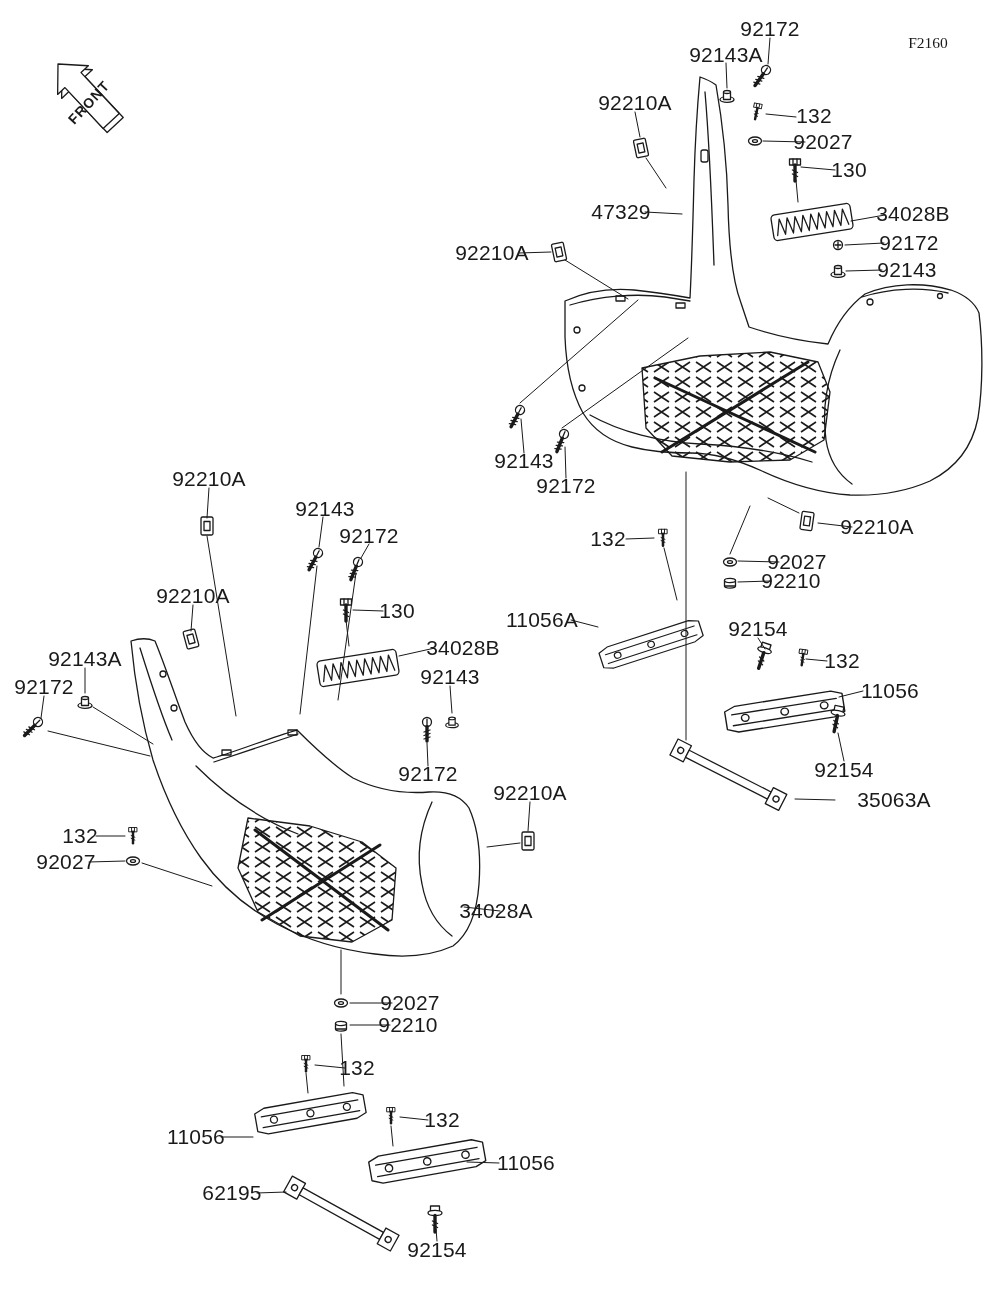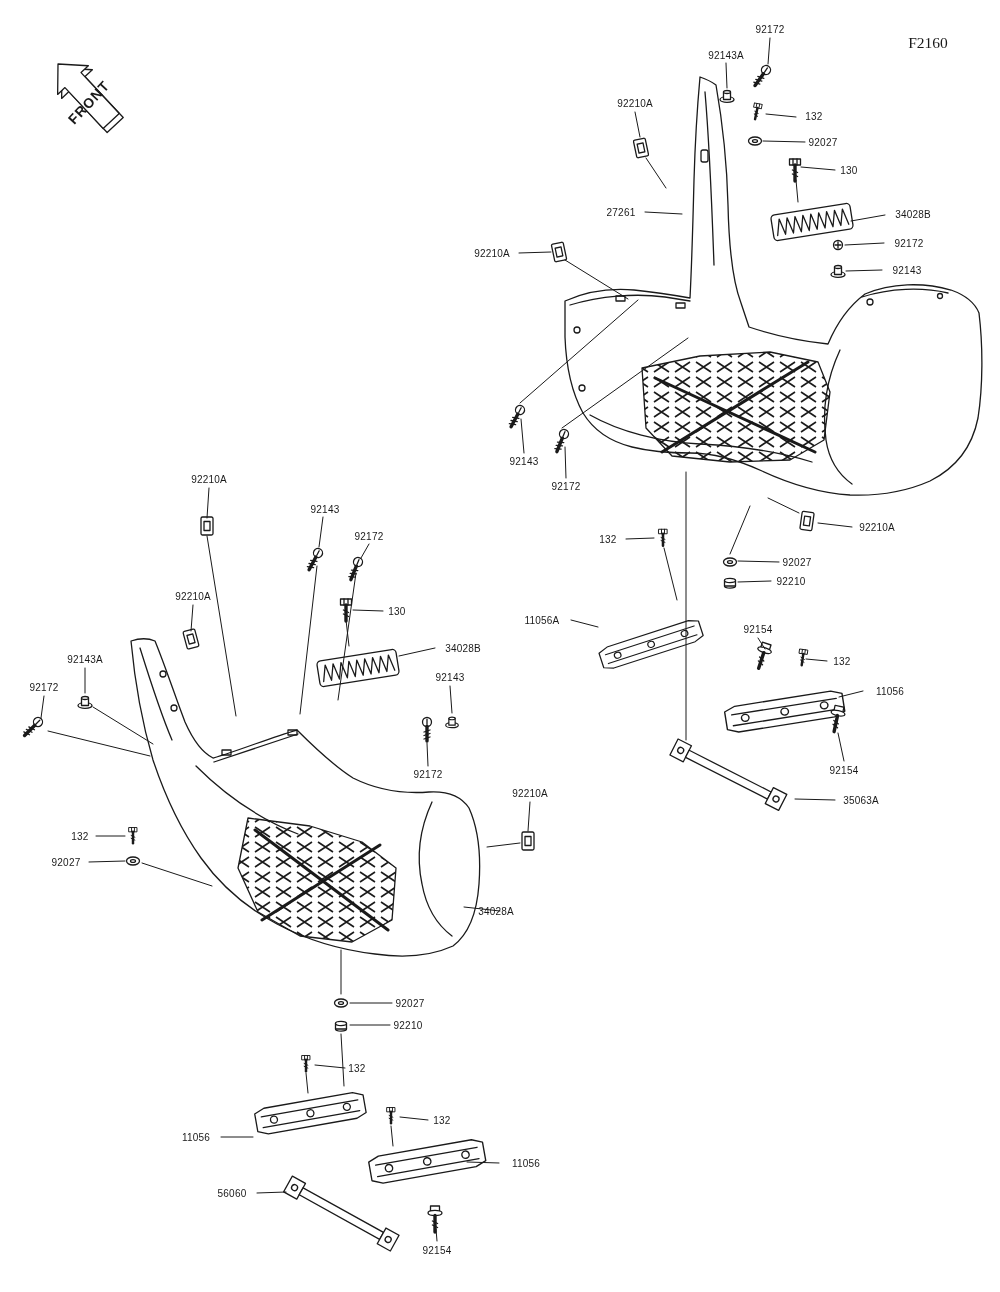--- a/index.html
+++ b/index.html
@@ -1,21 +1,21 @@
 <!DOCTYPE html>
 <html><head>
 <meta charset="utf-8">
 <style>
   html,body{margin:0;padding:0;background:#ffffff;}
   .stage{position:relative;width:1000px;height:1292px;background:#fff;
          font-family:"Liberation Sans",sans-serif;overflow:hidden;}
   .stage svg{position:absolute;left:0;top:0;}
   #labels{position:absolute;left:0;top:0;width:100%;height:100%;}
   .part-label{position:absolute;transform:translate(-50%,-50%);
-              font-size:10px;color:#1a1a1a;white-space:nowrap;letter-spacing:.2px;}
+              font-size:21px;color:#1a1a1a;white-space:nowrap;letter-spacing:.2px;}
   .fig-code{position:absolute;transform:translate(-50%,-50%);
             font-size:15.5px;color:#1a1a1a;}
 </style>
 </head>
 <body>
 
 <div class="stage">
 
 <svg width="1000" height="1292" viewBox="0 0 1000 1292" xmlns="http://www.w3.org/2000/svg" xmlns:xlink="http://www.w3.org/1999/xlink">
 
@@ -288,54 +288,54 @@
 
 <div class="fig-code" style="left:928px;top:43px;font-family:Liberation Serif, serif;">F2160</div>
 
 <div id="labels">
       <div class="part-label" style="left: 770px; top: 29px;">92172</div>
       <div class="part-label" style="left: 726px; top: 55px;">92143A</div>
       <div class="part-label" style="left: 635px; top: 103px;">92210A</div>
       <div class="part-label" style="left: 814px; top: 116px;">132</div>
       <div class="part-label" style="left: 823px; top: 142px;">92027</div>
       <div class="part-label" style="left: 849px; top: 170px;">130</div>
-      <div class="part-label" style="left: 621px; top: 212px;">27261</div>
+      <div class="part-label" style="left: 621px; top: 212px;">47329</div>
       <div class="part-label" style="left: 913px; top: 214px;">34028B</div>
       <div class="part-label" style="left: 909px; top: 243px;">92172</div>
       <div class="part-label" style="left: 907px; top: 270px;">92143</div>
       <div class="part-label" style="left: 492px; top: 253px;">92210A</div>
       <div class="part-label" style="left: 524px; top: 461px;">92143</div>
       <div class="part-label" style="left: 566px; top: 486px;">92172</div>
       <div class="part-label" style="left: 877px; top: 527px;">92210A</div>
       <div class="part-label" style="left: 608px; top: 539px;">132</div>
       <div class="part-label" style="left: 797px; top: 562px;">92027</div>
       <div class="part-label" style="left: 791px; top: 581px;">92210</div>
       <div class="part-label" style="left: 542px; top: 620px;">11056A</div>
       <div class="part-label" style="left: 758px; top: 629px;">92154</div>
       <div class="part-label" style="left: 842px; top: 661px;">132</div>
       <div class="part-label" style="left: 890px; top: 691px;">11056</div>
       <div class="part-label" style="left: 844px; top: 770px;">92154</div>
-      <div class="part-label" style="left: 861px; top: 800px;">35063A</div>
+      <div class="part-label" style="left: 894px; top: 800px;">35063A</div>
       <div class="part-label" style="left: 209px; top: 479px;">92210A</div>
       <div class="part-label" style="left: 325px; top: 509px;">92143</div>
       <div class="part-label" style="left: 369px; top: 536px;">92172</div>
       <div class="part-label" style="left: 193px; top: 596px;">92210A</div>
       <div class="part-label" style="left: 397px; top: 611px;">130</div>
       <div class="part-label" style="left: 463px; top: 648px;">34028B</div>
       <div class="part-label" style="left: 85px; top: 659px;">92143A</div>
       <div class="part-label" style="left: 450px; top: 677px;">92143</div>
       <div class="part-label" style="left: 44px; top: 687px;">92172</div>
       <div class="part-label" style="left: 428px; top: 774px;">92172</div>
       <div class="part-label" style="left: 530px; top: 793px;">92210A</div>
       <div class="part-label" style="left: 80px; top: 836px;">132</div>
       <div class="part-label" style="left: 66px; top: 862px;">92027</div>
       <div class="part-label" style="left: 496px; top: 911px;">34028A</div>
       <div class="part-label" style="left: 410px; top: 1003px;">92027</div>
       <div class="part-label" style="left: 408px; top: 1025px;">92210</div>
       <div class="part-label" style="left: 357px; top: 1068px;">132</div>
       <div class="part-label" style="left: 196px; top: 1137px;">11056</div>
       <div class="part-label" style="left: 442px; top: 1120px;">132</div>
       <div class="part-label" style="left: 526px; top: 1163px;">11056</div>
-      <div class="part-label" style="left: 232px; top: 1193px;">56060</div>
+      <div class="part-label" style="left: 232px; top: 1193px;">62195</div>
       <div class="part-label" style="left: 437px; top: 1250px;">92154</div>
     </div>
 
 </div>
 
 </body></html>

